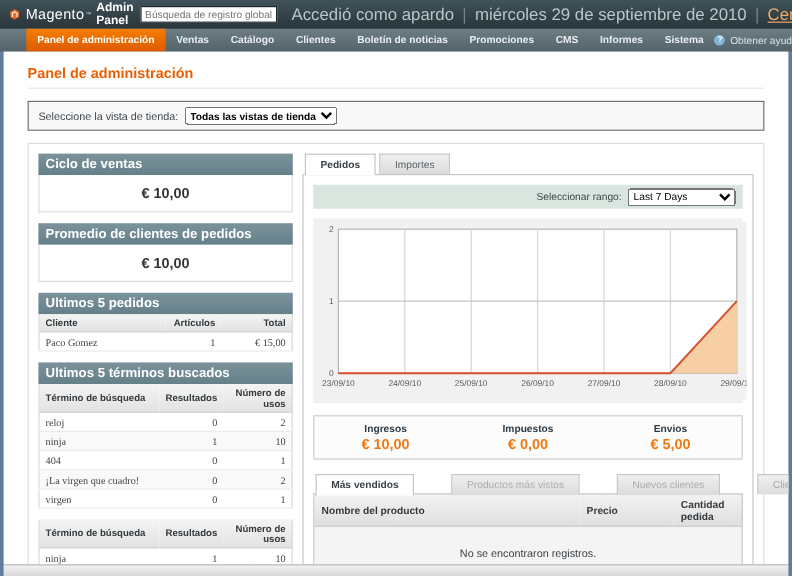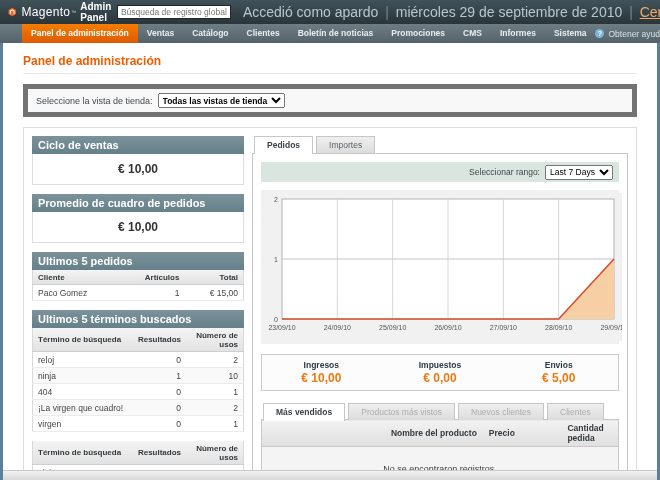--- a/index.html
+++ b/index.html
@@ -29,66 +29,66 @@
   .nav-item.active { background:linear-gradient(#f57d00,#dd5a00); color:#fff; }
   .nav-help { margin-left:auto; display:flex; align-items:center; font-size:8.5px; color:#d7e2e6;
     padding-right:10px; cursor:pointer; white-space:nowrap; }
   .help-icon { width:9px; height:9px; border-radius:50%; background:#7fb5d6; color:#fff; font-size:7px;
     line-height:9px; text-align:center; margin-right:4px; display:inline-block; font-weight:bold; }
 
   
   .content { flex:1; margin:0 3px; background:#fff; padding:0 20px; overflow:hidden; }
   .title-row { padding:11px 0 5px; border-bottom:1px solid #e8e8e8; }
   .page-title { color:#eb5e00; font-size:12px; font-weight:bold; }
-  .store-switcher { margin:10px 0 10px; border:5px solid #737373; background:#f8f8f8;
+  .store-switcher { margin:10px 0 10px; border:1px solid #737373; background:#f8f8f8;
     padding:4px 8px; font-size:9px; color:#41494e; display:flex; align-items:center; }
   .store-switcher select { margin-left:5px; font-size:8.5px; font-weight:bold; height:15px; }
 
   .dashboard { display:flex; gap:8px; border:1px solid #dcdcdc; padding:8px; }
   .left-col { width:212px; flex:none; }
   .right-col { flex:1; min-width:0; }
 
   
   .widget { margin-bottom:9px; }
   .widget-head { background:linear-gradient(#7b929a,#65808a); color:#fff; font-size:11px;
     font-weight:bold; padding:3px 6px; }
   .widget-value { border:1px solid #ddd; border-top:none; background:#fff; text-align:center;
     font-size:12px; font-weight:bold; color:#333; padding:8px 0; }
   table { border-collapse:collapse; width:100%; background:#fff; }
   .side-table { border:1px solid #d9d9d9; border-top:none; }
   .side-table th { background:linear-gradient(#f4f4f4,#e2e2e2); color:#33393d; font-size:8px;
     font-weight:bold; text-align:left; padding:2.5px 5px; border-bottom:1px solid #cfcfcf; }
-  .side-table td { font-size:8.5px; color:#444; padding:2.5px 5px; border-bottom:1px solid #ebebeb; }
+  .side-table td { font-size:8.5px; color:#444; padding:2.5px 5px; border-bottom:1px solid #ebebeb;font-family:Liberation Serif, serif; }
   .side-table tr:nth-child(even) td { background:#f9f9f9; }
   .side-table .num { text-align:right; }
   .side-table th:nth-child(1){ width:50%; } .side-table th:nth-child(2){ width:22%; }
   .side-table th:nth-child(3){ width:28%; }
 
   
   .main-tabs { display:flex; position:relative; z-index:2; padding-left:2px; }
   .tab { font-size:8.5px; padding:3px 12px 3px; border:1px solid #c6c6c6; border-bottom:none;
     background:linear-gradient(#efefef,#dcdcdc); color:#5a6468; margin-right:3px; cursor:pointer;
     white-space:nowrap; }
   .tab.active { background:#fff; font-weight:bold; color:#394246; margin-bottom:-1px; padding-bottom:4px; }
   .tab.disabled { color:#adadad; cursor:default; }
   .diagram-panel { border:1px solid #c6c6c6; background:#fff; padding:8px; }
   .range-bar { background:#d9e6e0; height:20px; display:flex; align-items:center;
     justify-content:flex-end; padding:0 6px; font-size:8.5px; color:#3c464b; }
-  .range-bar select { margin-left:5px; font-size:8.5px; width:68px; height:15px; }
+  .range-bar select { margin-left:5px; font-size:8.5px; width:90px; height:15px; }
   .chart-wrap { margin-top:8px; background:#f1f1f1; padding:3px; }
   .chart-wrap svg { display:block; background:#f1f1f1; }
   .totals { display:flex; border:1px solid #ccc; background:#fcfcfc; margin-top:10px; padding:5px 0; }
   .total-cell { flex:1; text-align:center; }
   .total-label { font-size:8.5px; font-weight:bold; color:#2b3a45; }
   .total-value { font-size:12px; font-weight:bold; color:#ef7911; margin-top:1px; }
-  .bottom-tabs { display:flex; margin-top:12px; position:relative; z-index:2; padding-left:2px; }
+  .bottom-tabs { display:flex; margin-top:12px; position:relative; z-index:2; padding-left:2px;gap:28px; }
   .products-table { border:1px solid #c9c9c9; margin-top:-1px; }
   .products-table th { background:linear-gradient(#f2f2f2,#dfdfdf); color:#33393d; font-size:8.5px;
     font-weight:bold; text-align:left; padding:3px 6px; border-bottom:1px solid #c9c9c9; }
-  .products-table th:nth-child(1){ width:62%;text-align:right; } .products-table th:nth-child(2){ width:22%; }
+  .products-table th:nth-child(1){ width:62%; } .products-table th:nth-child(2){ width:22%; }
   .products-table th:nth-child(3){ width:16%; }
   .products-table td.empty { background:#f4f4f4; text-align:center; font-size:9px; color:#3a4145;
     padding:17px 0; }
 
   .page-footer { flex:none; height:10px; margin:0 3px; border-top:1px solid #c9c9c9;
     background:linear-gradient(#f2f2f2,#d8d8d8); }
 </style>
 </head>
 <body>
 
@@ -143,21 +143,21 @@
     </div>
 
     <div class="dashboard">
 
       <div class="left-col">
         <div class="widget">
           <div class="widget-head">Ciclo de ventas</div>
           <div class="widget-value">€ 10,00</div>
         </div>
         <div class="widget">
-          <div class="widget-head">Promedio de cuadro de pedidos</div>
+          <div class="widget-head">Promedio de clientes de pedidos</div>
           <div class="widget-value">€ 10,00</div>
         </div>
         <div class="widget">
           <div class="widget-head">Ultimos 5 pedidos</div>
           <table class="side-table">
               <thead>
                 <tr>
                   <th>Cliente</th>
                   <th class="num">Artículos</th>
                   <th class="num">Total</th>

